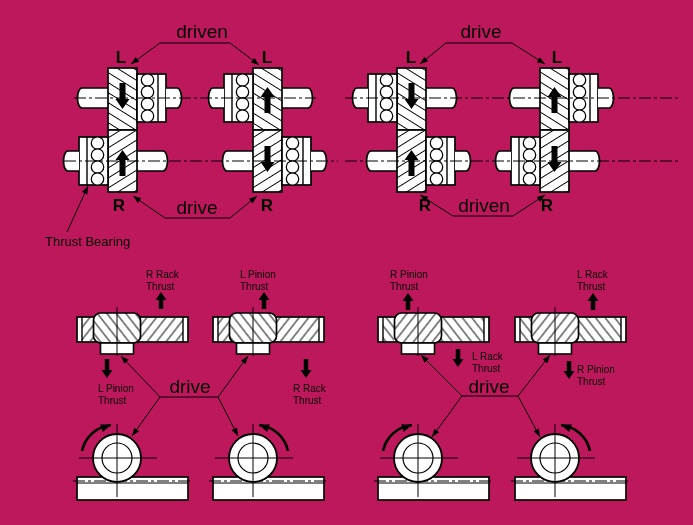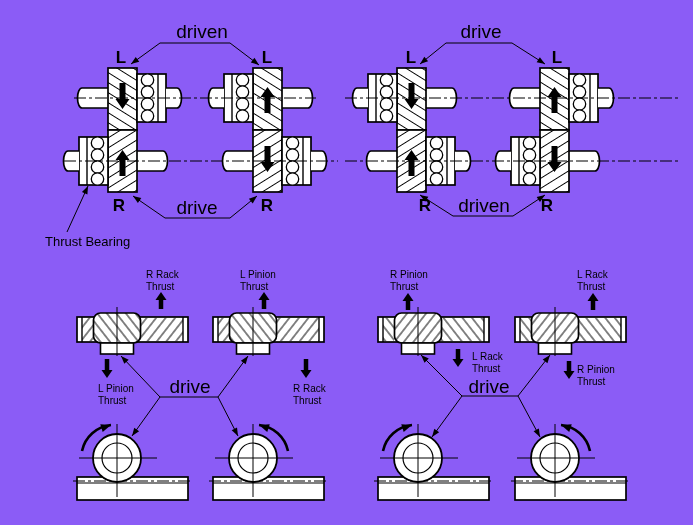--- a/index.html
+++ b/index.html
@@ -1,16 +1,16 @@
 <!DOCTYPE html>
 <html><head>
 <meta charset="utf-8">
 <style>
   html,body{margin:0;padding:0;background:#fff;}
-  #stage{position:relative;width:693px;height:525px;background:#8b5cf6;overflow:hidden;}
+  #stage{position:relative;width:693px;height:525px;background:#be185d;overflow:hidden;}
   svg{position:absolute;left:0;top:0;}
   text{font-family:"Liberation Sans","DejaVu Sans",sans-serif;fill:#000;}
   .t-big{font-size:19px;text-anchor:middle;}
   .t-lr{font-size:17px;font-weight:600;text-anchor:middle;}
   .t-small{font-size:10px;text-anchor:start;}
   .t-tb{font-size:13px;text-anchor:start;}
 </style>
 </head>
 <body>
 

